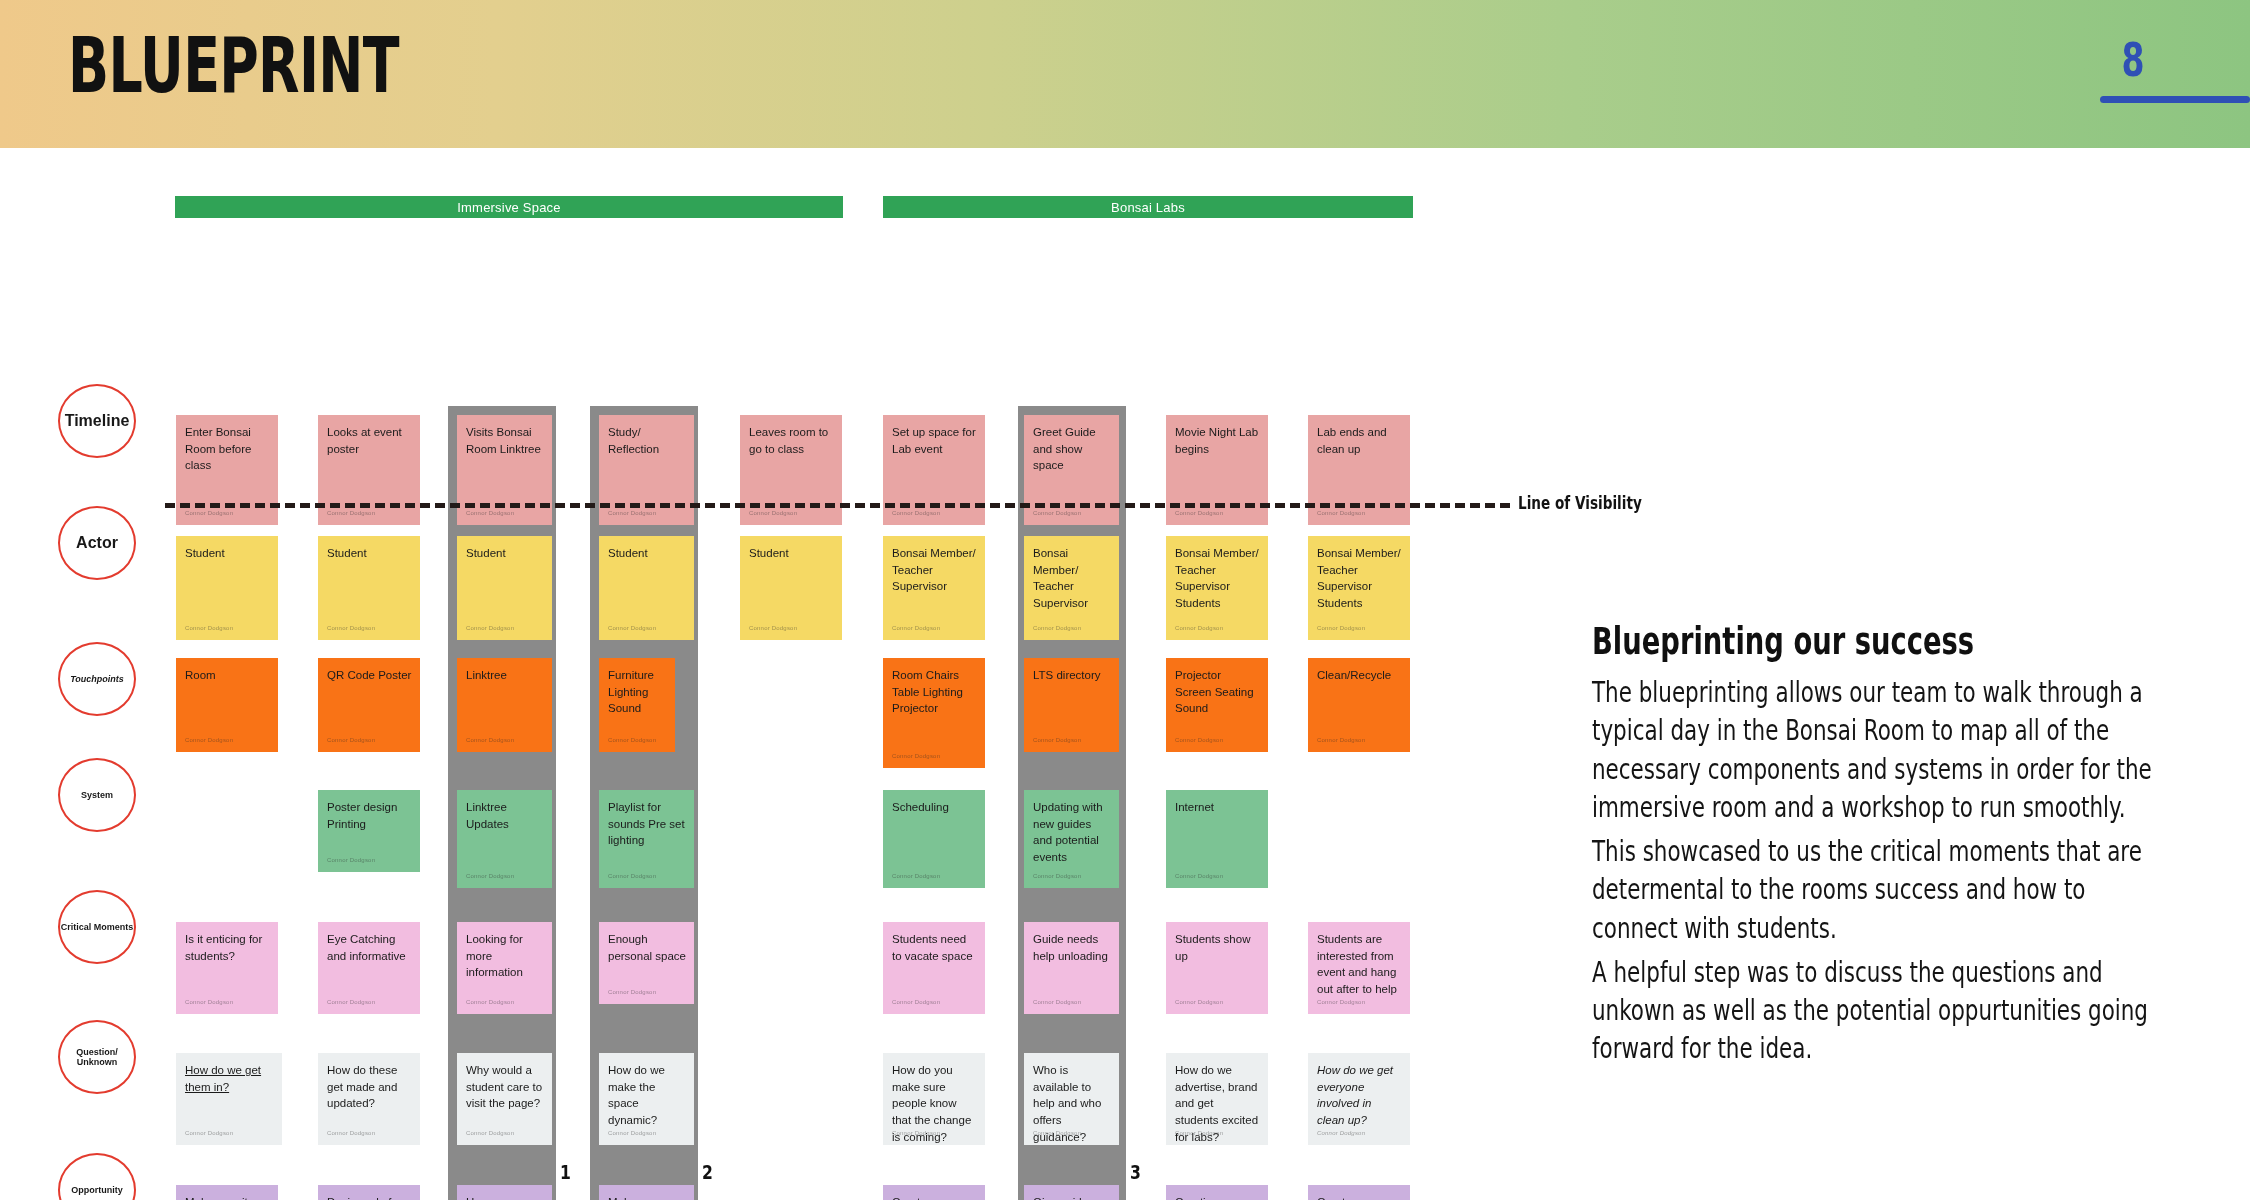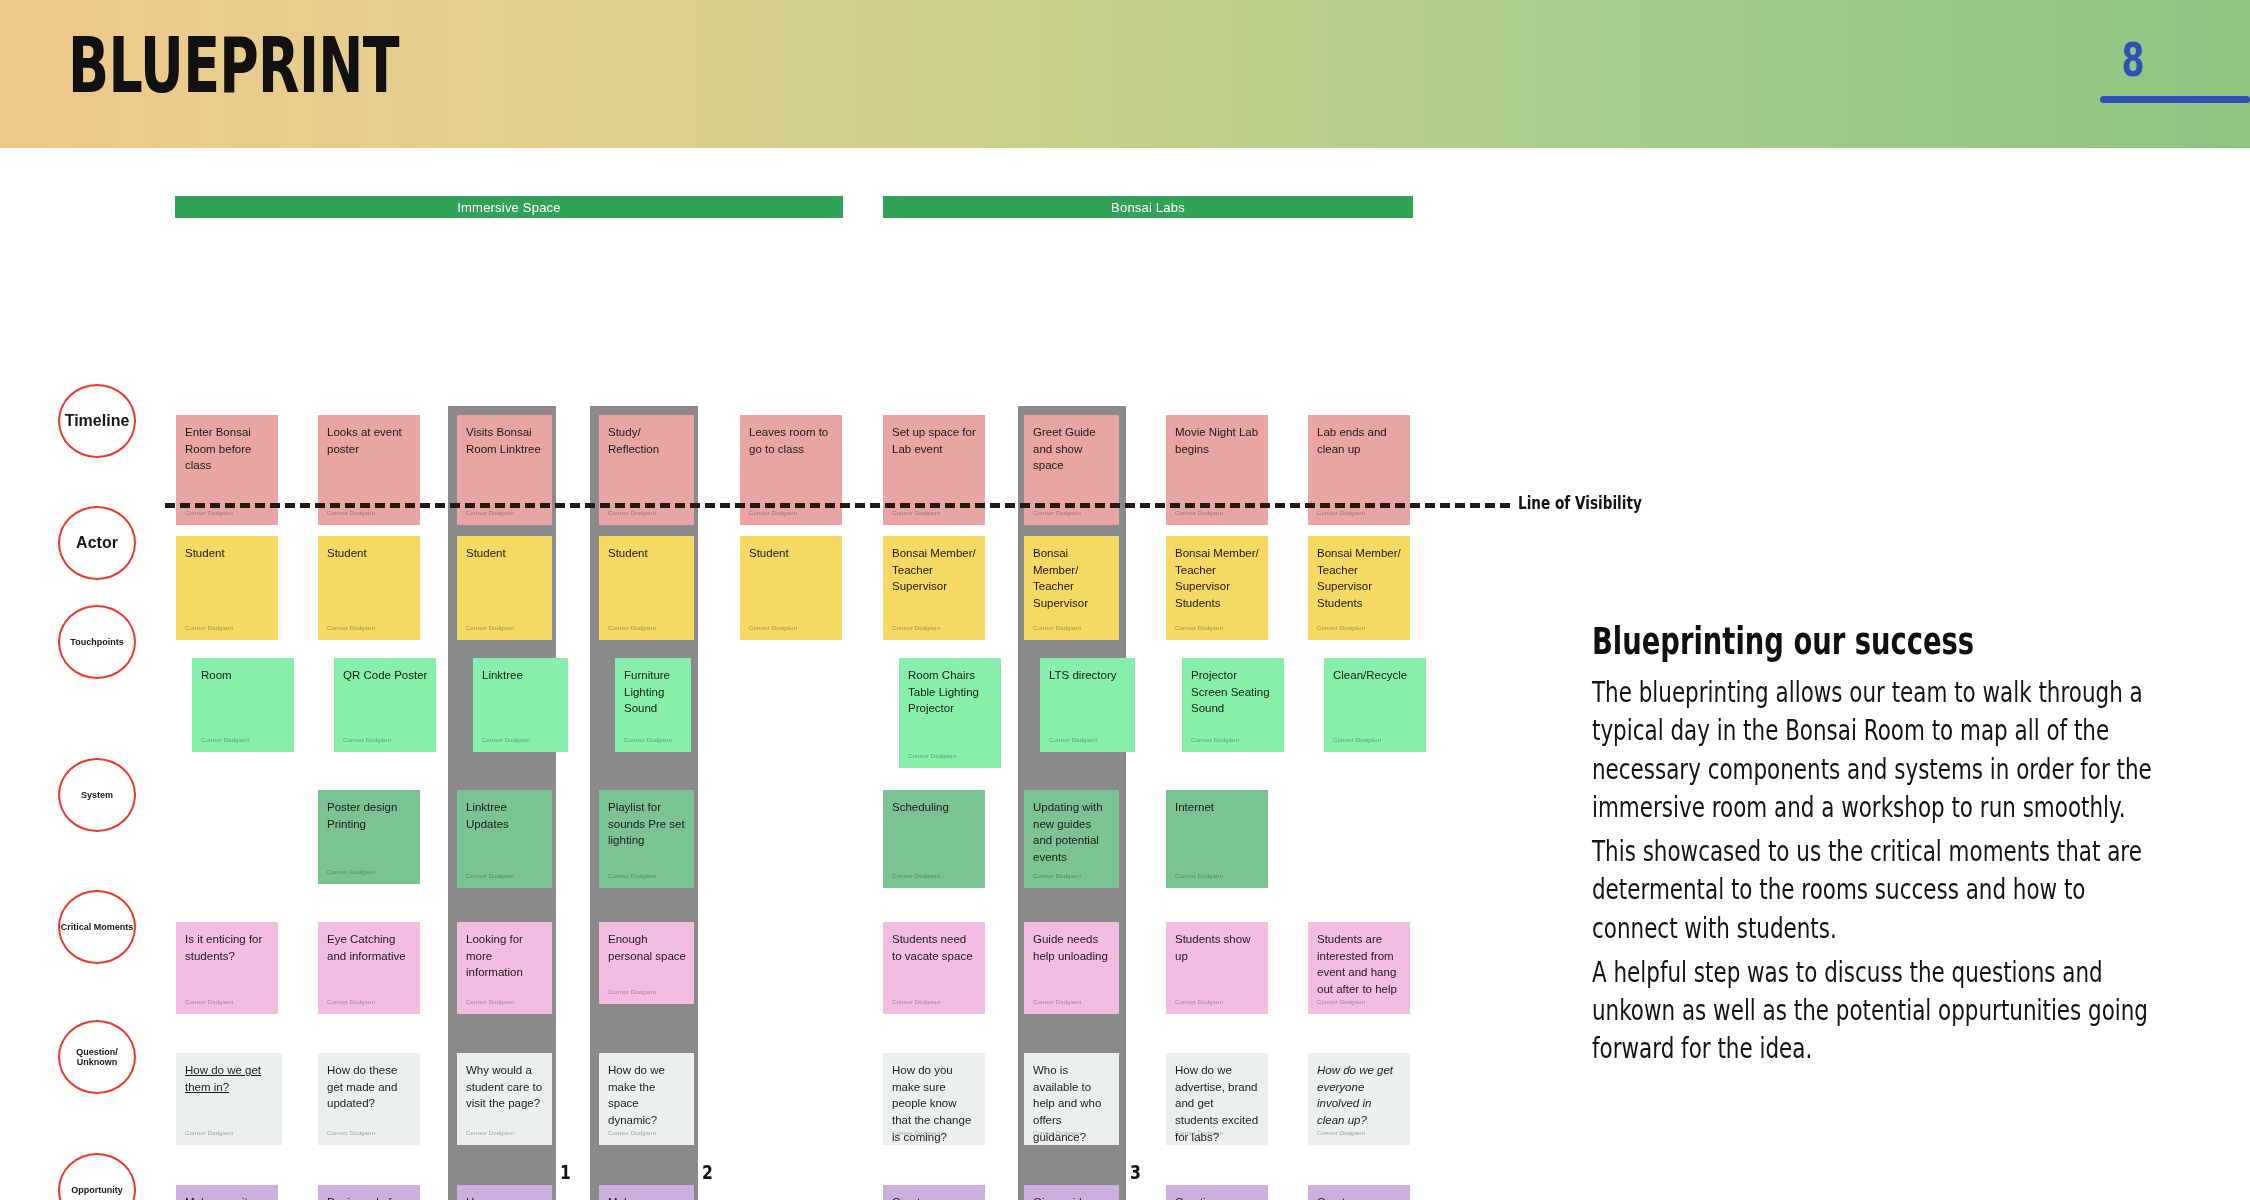--- a/index.html
+++ b/index.html
@@ -105,21 +105,21 @@
   .card .card-author {
     position: absolute;
     left: 9px; bottom: 7px;
     font-size: 6px;
     color: rgba(40,40,40,0.42);
     letter-spacing: .2px;
     white-space: nowrap;
   }
   .card.c-timeline { background: #e8a5a4; }
   .card.c-actor    { background: #f5d964; }
-  .card.c-touch    { background: #86efac; margin-left: 16px; }
+  .card.c-touch    { background: #f97316; }
   .card.c-system   { background: #7cc394; }
   .card.c-critical { background: #f2bde0; }
   .card.c-question { background: #eceff0; }
   .card.c-opp      { background: #cbb0de; }
 
   
   #visibility-line {
     position: absolute;
     height: 0;
     border-top: 5px dashed #231a18;
@@ -181,21 +181,21 @@
   <div class="tp-band" style="left:448px; top:258px; width:108px; height:898px;"></div>
   <div class="tp-band" style="left:590px; top:258px; width:108px; height:898px;"></div>
   <div class="tp-band" style="left:1018px; top:258px; width:108px; height:898px;"></div>
 
   <div class="tp-caption" style="left:458px; top:1012px;">Touchpoint 1</div>
   <div class="tp-caption" style="left:600px; top:1012px;">Touchpoint 2</div>
   <div class="tp-caption" style="left:1028px; top:1012px;">Touchpoint 3</div>
 
   <div class="row-label" style="left:58px; top:236px;">Timeline</div>
   <div class="row-label" style="left:58px; top:358px;">Actor</div>
-  <div class="row-label small" style="left:58px; top:457px;">Touchpoints</div>
+  <div class="row-label small" style="left:58px; top:494px;font-style:italic;">Touchpoints</div>
   <div class="row-label small" style="left:58px; top:610px;">System</div>
   <div class="row-label small" style="left:58px; top:742px;">Critical Moments</div>
   <div class="row-label small" style="left:58px; top:872px;">Question/ Unknown</div>
   <div class="row-label small" style="left:58px; top:1005px;">Opportunity</div>
 
   <div class="card c-timeline" style="left:176px; top:267px; width:102px; height:110px;">
     <span>Enter Bonsai Room before class</span>
     <span class="card-author">Connor Dodgson</span></div>
   <div class="card c-timeline" style="left:318px; top:267px; width:102px; height:110px;">
     <span>Looks at event poster</span>
@@ -271,21 +271,21 @@
   <div class="card c-touch" style="left:1024px; top:510px; width:95px; height:94px;">
     <span>LTS directory</span>
     <span class="card-author">Connor Dodgson</span></div>
   <div class="card c-touch" style="left:1166px; top:510px; width:102px; height:94px;">
     <span>Projector Screen Seating Sound</span>
     <span class="card-author">Connor Dodgson</span></div>
   <div class="card c-touch" style="left:1308px; top:510px; width:102px; height:94px;">
     <span>Clean/Recycle</span>
     <span class="card-author">Connor Dodgson</span></div>
 
-  <div class="card c-system" style="left:318px; top:642px; width:102px; height:94px;">
+  <div class="card c-system" style="left:318px; top:642px; width:102px; height:82px;">
     <span>Poster design Printing</span>
     <span class="card-author">Connor Dodgson</span></div>
   <div class="card c-system" style="left:457px; top:642px; width:95px; height:98px;">
     <span>Linktree Updates</span>
     <span class="card-author">Connor Dodgson</span></div>
   <div class="card c-system" style="left:599px; top:642px; width:95px; height:98px;">
     <span>Playlist for sounds Pre set lighting</span>
     <span class="card-author">Connor Dodgson</span></div>
   <div class="card c-system" style="left:883px; top:642px; width:102px; height:98px;">
     <span>Scheduling</span>

